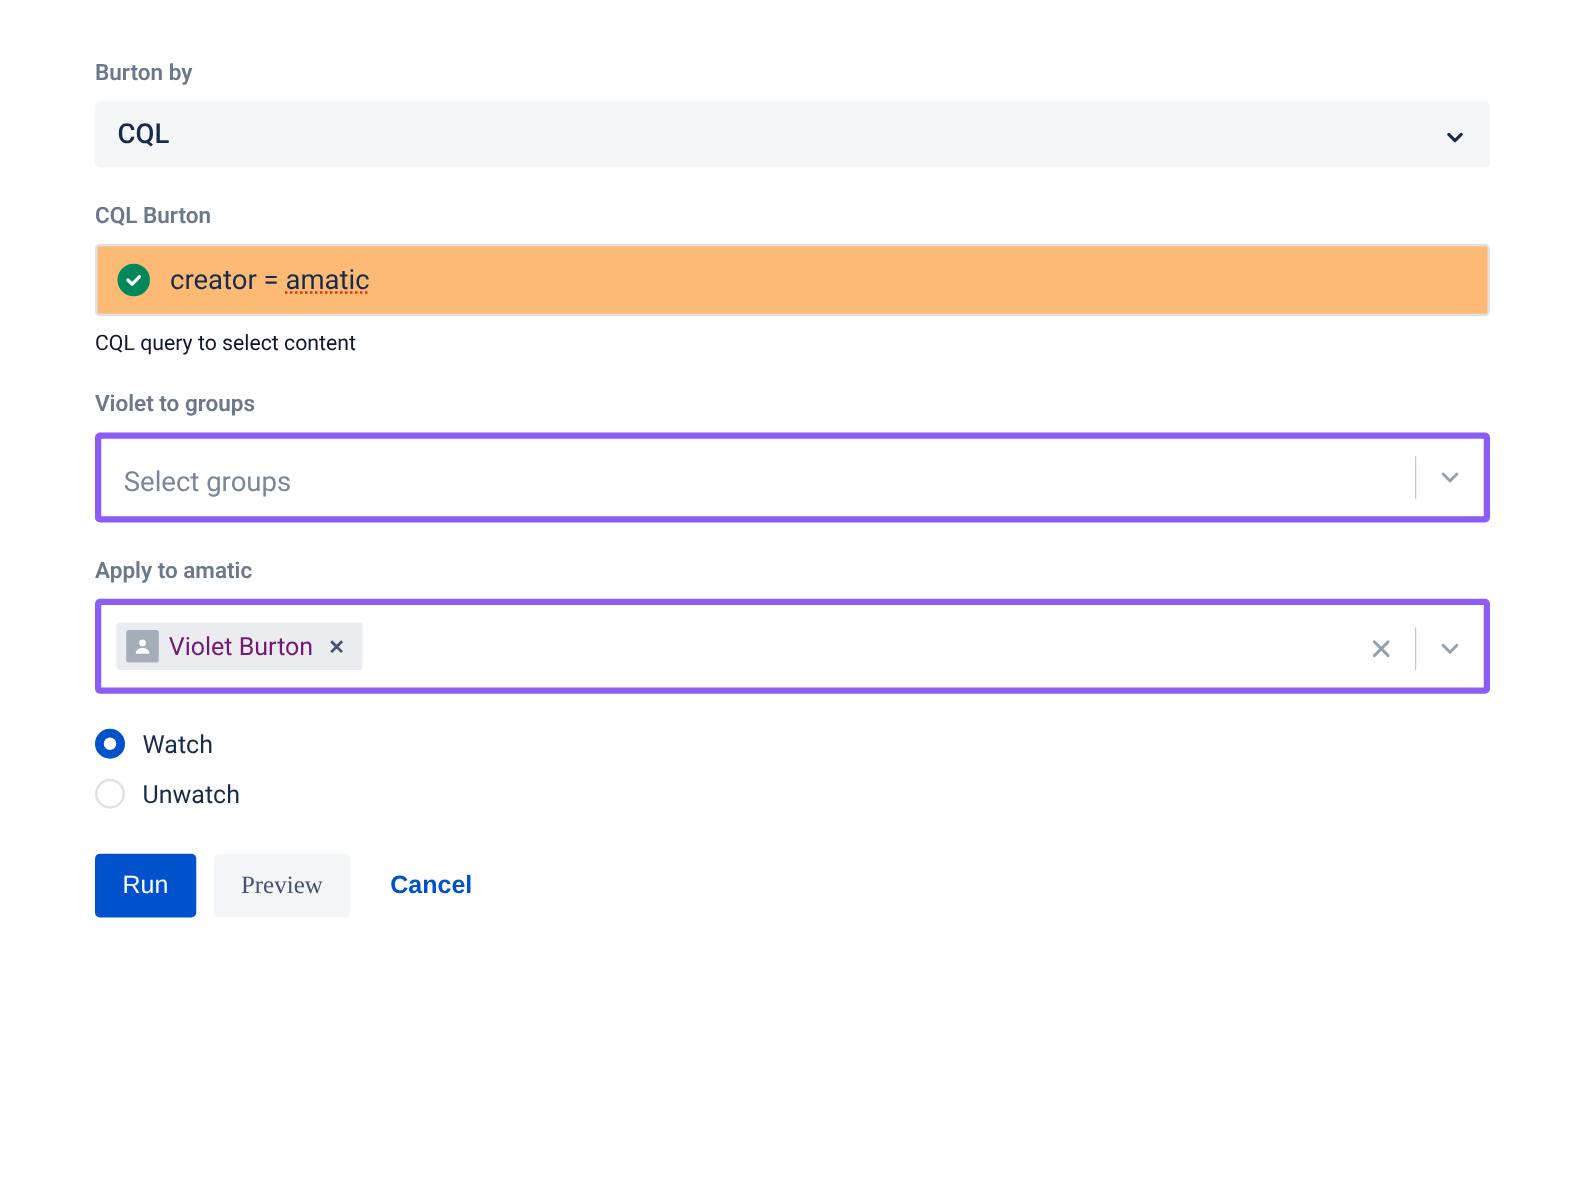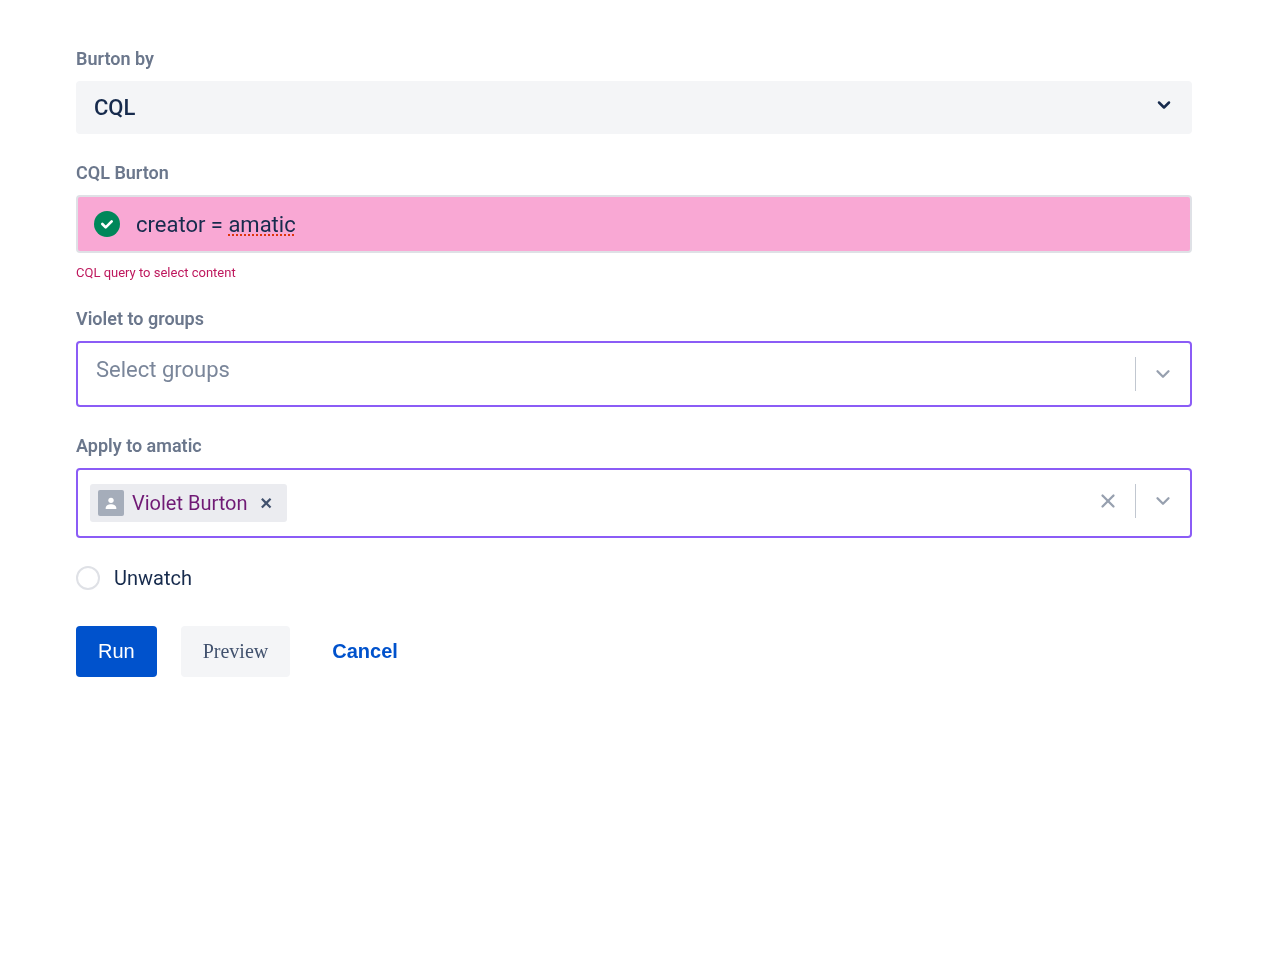--- a/index.html
+++ b/index.html
@@ -12,41 +12,41 @@
 }
 .form-group { margin-bottom: 28px; }
 .label {
   font-size: 18px;
   font-weight: 600;
   color: #6B778C;
   margin-bottom: 12px;
 }
 .select-field {
   display: flex;
-  align-items: flex-start;
+  align-items: flex-end;
   justify-content: space-between;
   background: #F4F5F7;
   border-radius: 4px;
   padding: 14px 18px;
   cursor: pointer;
 }
 .select-field .select-value {
   font-size: 22px;
   color: #172B4D;
   font-weight: 500;
 }
 .chevron-down {
   width: 20px;
   height: 20px;
   color: #172B4D;
 }
 .cql-input-box {
   display: flex;
   align-items: center;
-  background: #f9a8d4;
+  background: #fdba74;
   border: 2px solid #DFE1E6;
   border-radius: 4px;
   padding: 14px 16px;
 }
 .check-circle {
   width: 26px;
   height: 26px;
   background: #00875A;
   border-radius: 50%;
   display: flex;
@@ -61,28 +61,28 @@
   color: #172B4D;
 }
 .spellcheck-underline {
   text-decoration: underline;
   text-decoration-style: dotted;
   text-decoration-color: #de350b;
   text-decoration-thickness: 2px;
   text-underline-offset: 3px;
 }
 .helper-text {
-  font-size: 13px;
-  color: #be185d;
+  font-size: 17px;
+  color: #0f172a;
   margin-top: 12px;
 }
 .multi-select {
   display: flex;
-  align-items: flex-start;
-  border: 2px solid #8b5cf6;
+  align-items: flex-end;
+  border: 5px solid #8b5cf6;
   border-radius: 4px;
   padding: 14px 12px;
   min-height: 56px;
   cursor: pointer;
 }
 .multi-select .placeholder {
   font-size: 22px;
   color: #7A869A;
   flex: 1;
   padding-left: 6px;
@@ -156,21 +156,21 @@
 }
 .radio-circle.checked {
   border: 7px solid #0052CC;
 }
 .radio-label {
   font-size: 20px;
   color: #172B4D;
 }
 .button-row {
   display: flex;
-  gap: 24px;
+  gap: 14px;
   align-items: flex-start;
   margin-top: 36px;
 }
 .btn {
   padding: 14px 22px;
   border-radius: 4px;
   font-size: 20px;
   font-weight: 500;
   border: none;
   cursor: pointer;
@@ -265,20 +265,24 @@
             <polyline points="6 9 12 15 18 9"></polyline>
           </svg>
       </span>
     </div>
   </div>
 </div>
 
 <div class="form-group">
   <div class="radio-group">
     <div class="radio-item">
+      <span class="radio-circle checked"></span>
+      <span class="radio-label">Watch</span>
+    </div>
+    <div class="radio-item">
       <span class="radio-circle"></span>
       <span class="radio-label">Unwatch</span>
     </div>
   </div>
 </div>
 
 <div class="button-row">
   <button class="btn btn-primary">Run</button>
   <button class="btn btn-secondary">Preview</button>
   <button class="btn btn-link">Cancel</button>

